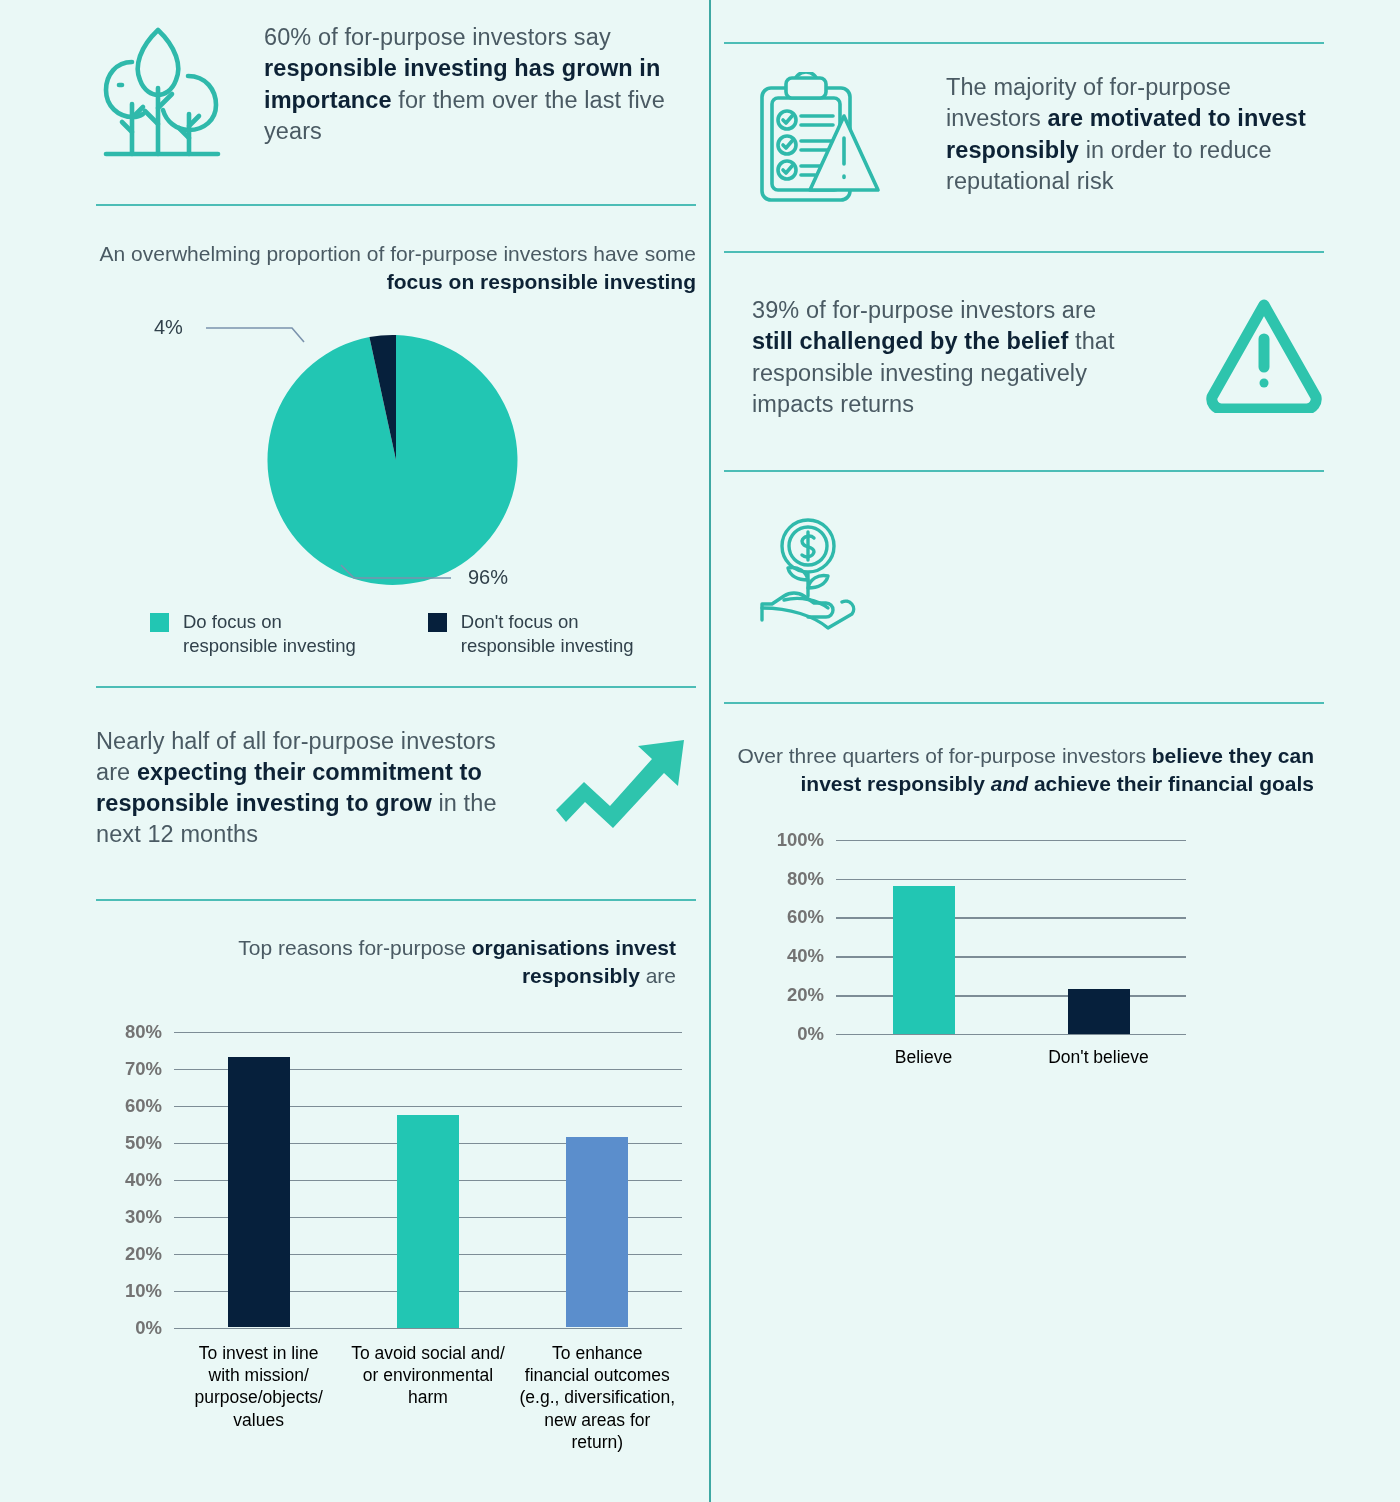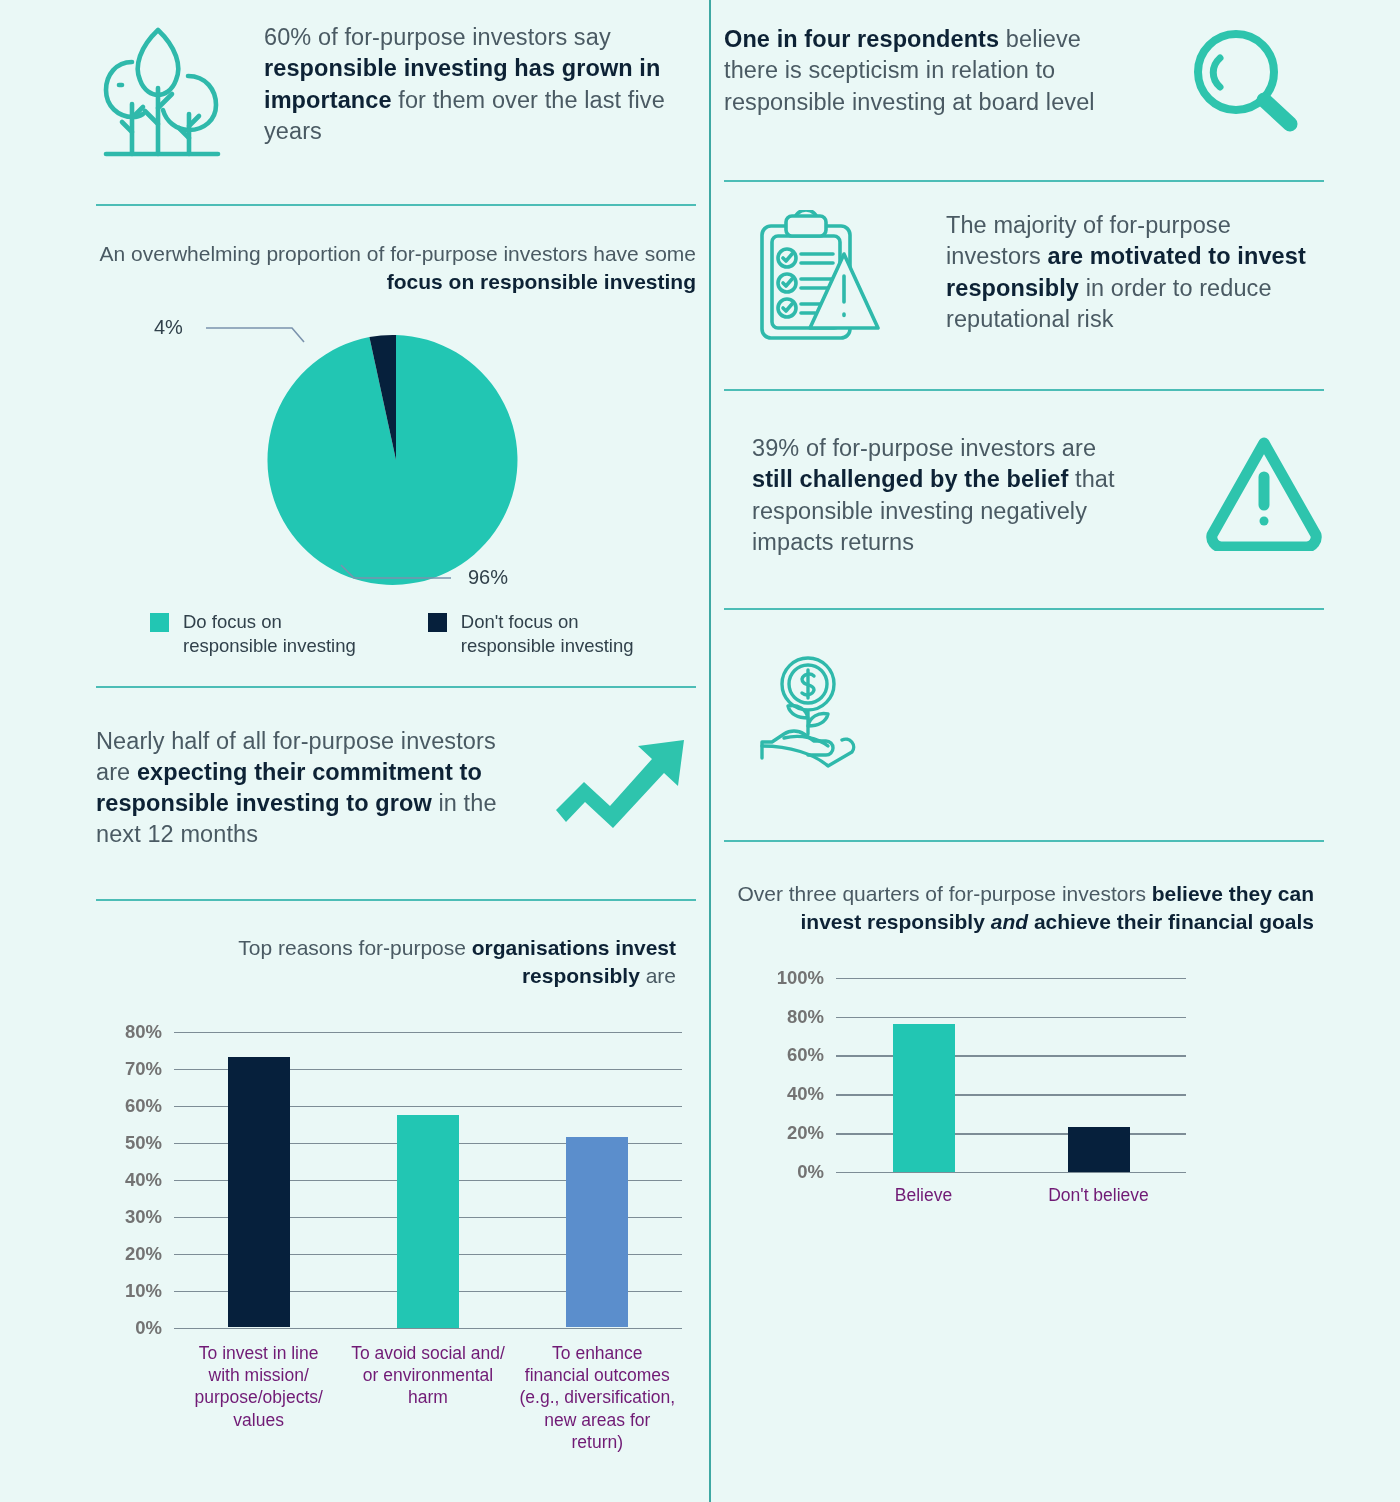--- a/index.html
+++ b/index.html
@@ -55,21 +55,21 @@
 
   
   .chart { position: relative; }
   .axis-label {
     position: absolute; font-size: 18.5px; color: #737373; font-weight: 700;
     text-align: right; transform: translateY(-50%);
   }
   .gridline { position: absolute; height: 1.6px; background: #7d8d96; }
   .bar { position: absolute; bottom: 0; }
   .cat-label {
-    position: absolute; font-size: 17.5px; line-height: 1.28; color: #701a75;
+    position: absolute; font-size: 17.5px; line-height: 1.28; color: #000000;
     text-align: center;
   }
 </style>
 </head>
 <body>
 
 <div class="page">
 
   <div class="vdivider"></div>
 
@@ -192,32 +192,20 @@
           <div>(e.g., diversification,</div>
           <div>new areas for</div>
           <div>return)</div>
         </div>
       </div>
 
   </div>
 
   <div class="col col-right">
 
-    <div class="stat" style="margin-top:24px;">
-      <div class="txt" style="width:410px;">
-        <b>One in four respondents</b><span> believe there is scepticism in relation to responsible investing at board level</span>
-      </div>
-      <div class="icon" style="margin-left:12px;">
-        <svg width="120" height="110" viewBox="0 0 120 110" fill="none" stroke="#2ec4ad" stroke-width="8" stroke-linecap="round">
-          <circle cx="52" cy="48" r="38"></circle>
-          <path d="M36 34 C27 42 27 55 36 63" stroke-width="7"></path>
-          <path d="M80 76 L106 100" stroke-width="15"></path>
-        </svg>
-      </div>
-    </div>
 
     <div class="hr" style="margin-top:42px;"></div>
 
     <div class="stat" style="margin-top:28px;">
       <div class="icon" style="margin-left:30px;">
         <svg width="130" height="135" viewBox="0 0 130 135" fill="none" stroke="#2fb9ab" stroke-width="3.6" stroke-linecap="round" stroke-linejoin="round">
           <rect x="8" y="16" width="88" height="112" rx="9"></rect>
           <rect x="18" y="26" width="68" height="92" rx="6"></rect>
           <path d="M40 16 v-4 a12 12 0 0 1 24 0 v4"></path>
           <rect x="32" y="6" width="40" height="20" rx="6" fill="#eaf8f6"></rect>

